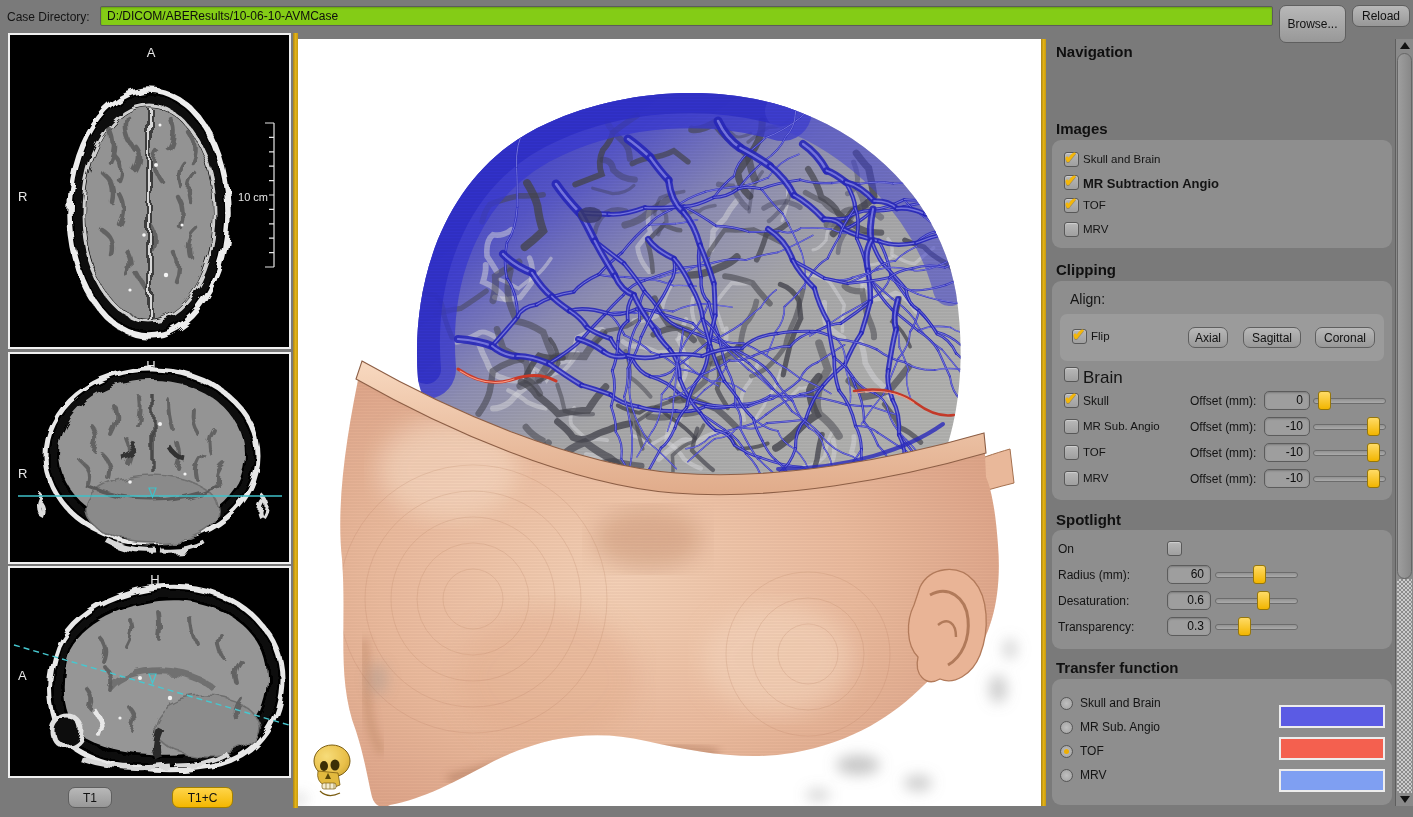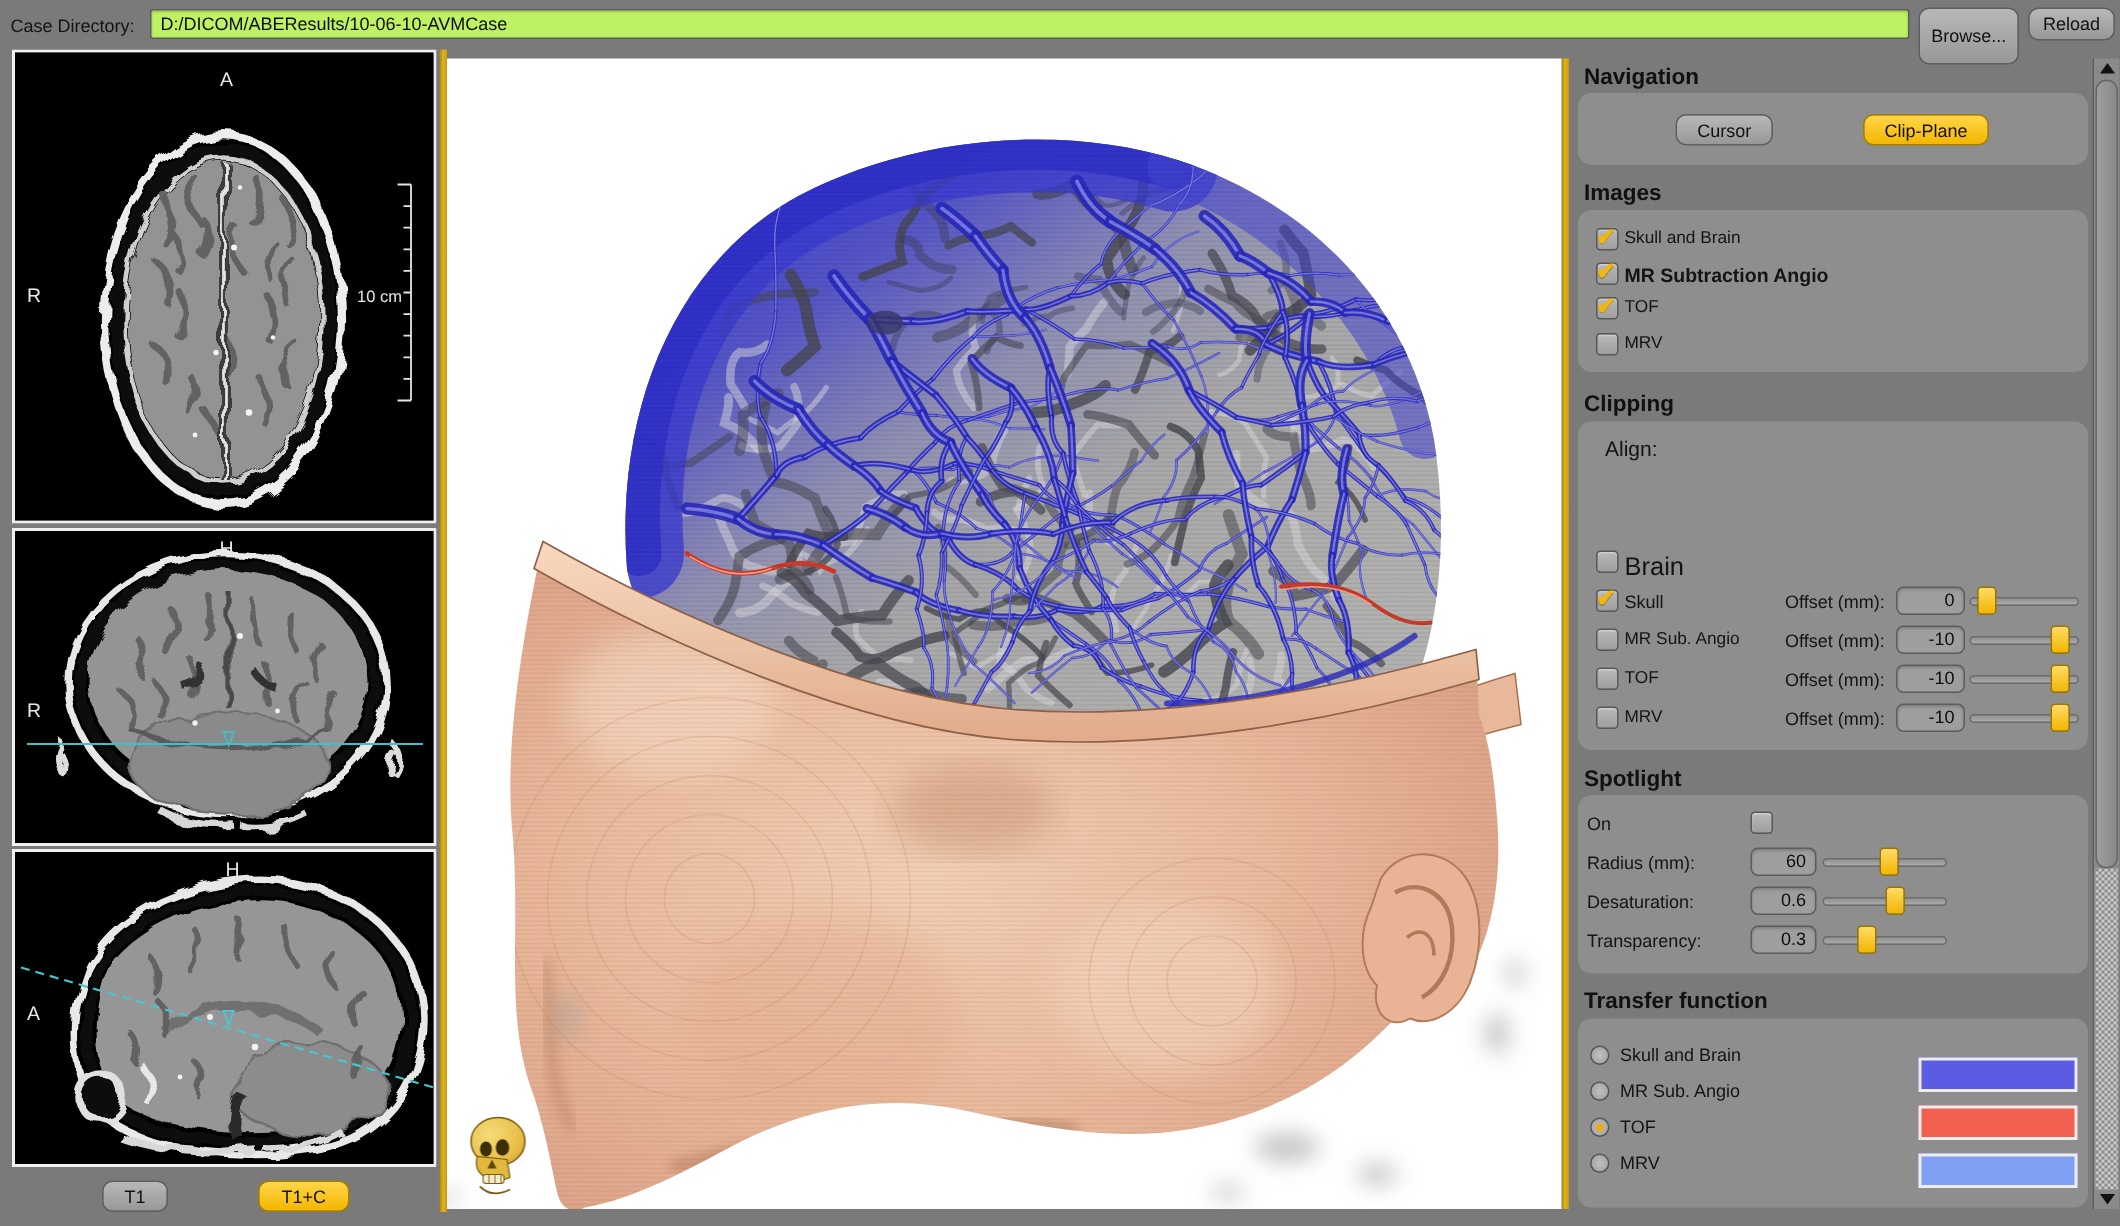--- a/index.html
+++ b/index.html
@@ -18,21 +18,21 @@
 .groove{position:absolute;left:0;right:0;top:7px;height:6px;background:linear-gradient(#929292,#aaaaaa);border:1px solid #6c6c6c;border-radius:3px;}
 .handle{position:absolute;top:0;width:13px;height:19px;background:linear-gradient(#ffdb66,#f2b500);border:1px solid #96760a;border-radius:3px;}
 .sec-title{position:absolute;left:6px;font-size:15px;font-weight:bold;color:#101010;}
 .gbox{position:absolute;left:2px;width:340px;background:#8e8e8e;border-radius:9px;}
 .viewbox{position:absolute;left:8px;width:283px;border:2px solid #f0f0f0;background:#000;}
 </style>
 </head>
 <body>
 
 <div class="abs lbl" style="left:7px;top:10px;">Case Directory:</div>
-<div class="abs field" style="left:100px;top:6px;width:1173px;height:20px;text-align:left;padding:2px 0 0 6px;background:#bef264;border-radius:2px;">D:/DICOM/ABEResults/10-06-10-AVMCase</div>
+<div class="abs field" style="left:100px;top:6px;width:1173px;height:20px;text-align:left;padding:2px 0 0 6px;background:#84cc16;border-radius:2px;">D:/DICOM/ABEResults/10-06-10-AVMCase</div>
 <div class="abs btn" style="left:1279px;top:5px;width:67px;height:38px;">Browse...</div>
 <div class="abs btn" style="left:1352px;top:5px;width:58px;height:22px;">Reload</div>
 
 <div class="viewbox" style="top:33px;height:316px;">
   <svg width="279" height="312" viewBox="0 0 279 312">
     <defs>
       <filter id="wigA" x="-20%" y="-20%" width="140%" height="140%">
           <feTurbulence type="fractalNoise" baseFrequency="0.06" numOctaves="2" seed="11" result="n"></feTurbulence>
           <feDisplacementMap in="SourceGraphic" in2="n" scale="9"></feDisplacementMap>
         </filter>
@@ -1430,40 +1430,43 @@
     <path d="M30,734 l3,6 l-6,0 z" fill="#5a4608"></path>
     <rect x="24" y="744" width="14" height="6" rx="2" fill="#f4ecd0" stroke="#7a5c10" stroke-width="0.7"></rect>
     <path d="M28,744 v6 M32,744 v6 M36,744 v6" stroke="#8a7428" stroke-width="0.7"></path>
     <path d="M22,752 q8,8 20,2" fill="none" stroke="#7a5c10" stroke-width="1.2"></path>
   </g>
 </svg>
 </div>
 
 <div class="abs" style="left:1050px;top:39px;width:281px;height:767px;">
   <div class="sec-title" style="top:4px;">Navigation</div>
-  <div class="gbox" style="top:23px;height:48px;">
-    <div class="btn abs" style="left:65px;top:14px;width:65px;height:21px;">Cursor</div>
-    <div class="btn abs checked" style="left:190px;top:14px;width:84px;height:21px;">Clip-Plane</div>
-  </div>
 
   <div class="sec-title" style="top:81px;">Images</div>
   <div class="gbox" style="top:101px;height:108px;">
     <div class="cb abs checked" style="left:12px;top:12px;"></div>
     <div class="lbl abs" style="left:31px;top:13px;font-size:11.5px;">Skull and Brain</div>
     <div class="cb abs checked" style="left:12px;top:35px;"></div>
     <div class="lbl abs" style="left:31px;top:36px;font-size:13px;font-weight:bold;">MR Subtraction Angio</div>
     <div class="cb abs checked" style="left:12px;top:58px;"></div>
     <div class="lbl abs" style="left:31px;top:59px;font-size:11.5px;">TOF</div>
     <div class="cb abs" style="left:12px;top:82px;"></div>
     <div class="lbl abs" style="left:31px;top:83px;font-size:11.5px;">MRV</div>
   </div>
 
   <div class="sec-title" style="top:222px;">Clipping</div>
   <div class="gbox" style="top:242px;height:219px;">
     <div class="abs" style="left:18px;top:10px;font-size:14px;font-weight:normal;">Align:</div>
+    <div class="abs" style="left:8px;top:33px;width:324px;height:47px;background:#9b9b9b;border-radius:7px;">
+      <div class="cb abs checked" style="left:12px;top:15px;"></div>
+      <div class="lbl abs" style="left:31px;top:16px;font-size:11.5px;">Flip</div>
+      <div class="btn abs" style="left:128px;top:13px;width:40px;height:21px;">Axial</div>
+      <div class="btn abs" style="left:183px;top:13px;width:58px;height:21px;">Sagittal</div>
+      <div class="btn abs" style="left:255px;top:13px;width:60px;height:21px;">Coronal</div>
+    </div>
     <div class="cb abs" style="left:12px;top:86px;"></div>
     <div class="lbl abs" style="left:31px;top:87px;font-size:17px;">Brain</div>
 
     <div class="cb abs checked" style="left:12px;top:112px;"></div>
     <div class="lbl abs" style="left:31px;top:113px;font-size:12px;">Skull</div>
     <div class="lbl abs" style="left:138px;top:113px;">Offset (mm):</div>
     <div class="field abs" style="left:212px;top:110px;width:46px;height:19px;">0</div>
     <div class="slider" style="left:261px;top:110px;width:73px;">
         <div class="groove"></div>
         <div class="handle" style="left: calc(8% - 1px);"></div>

